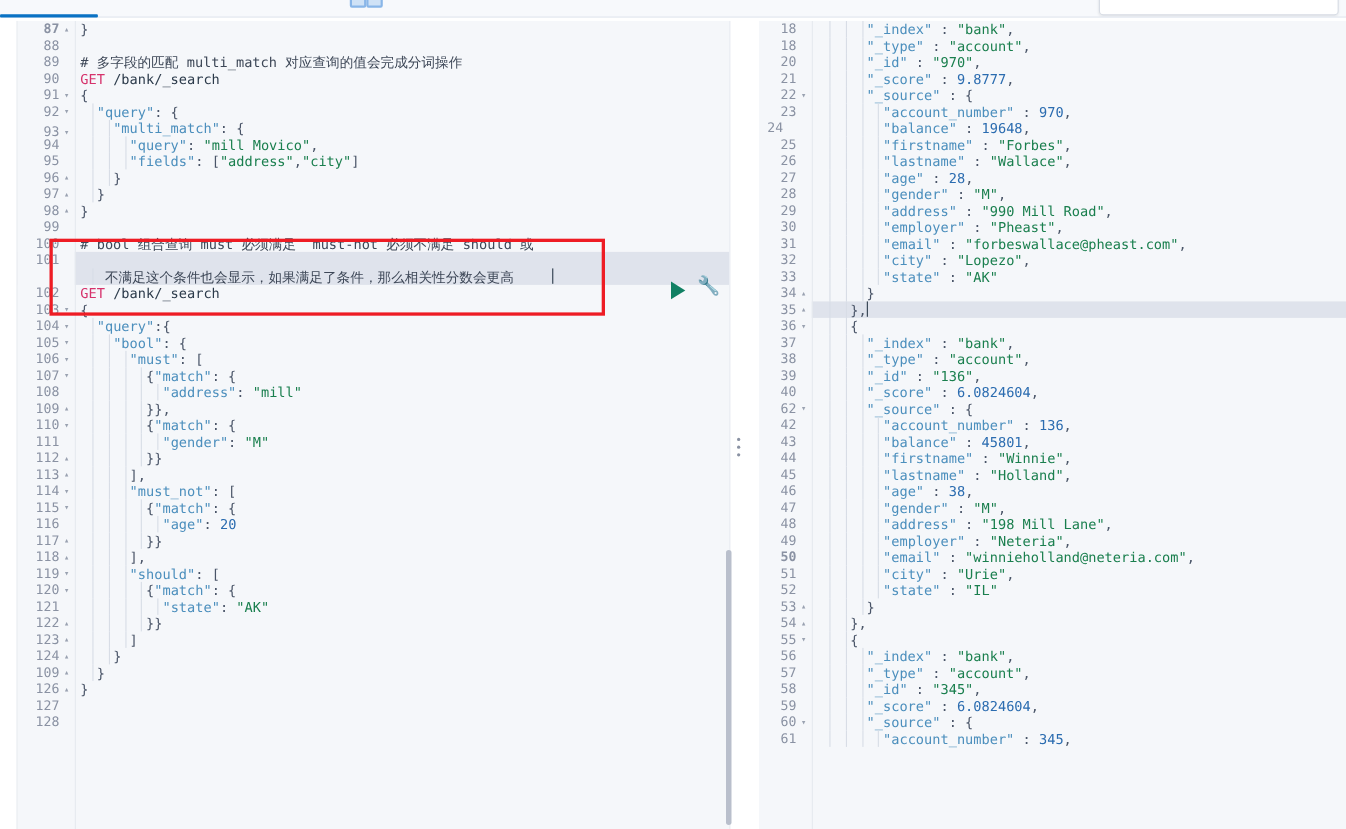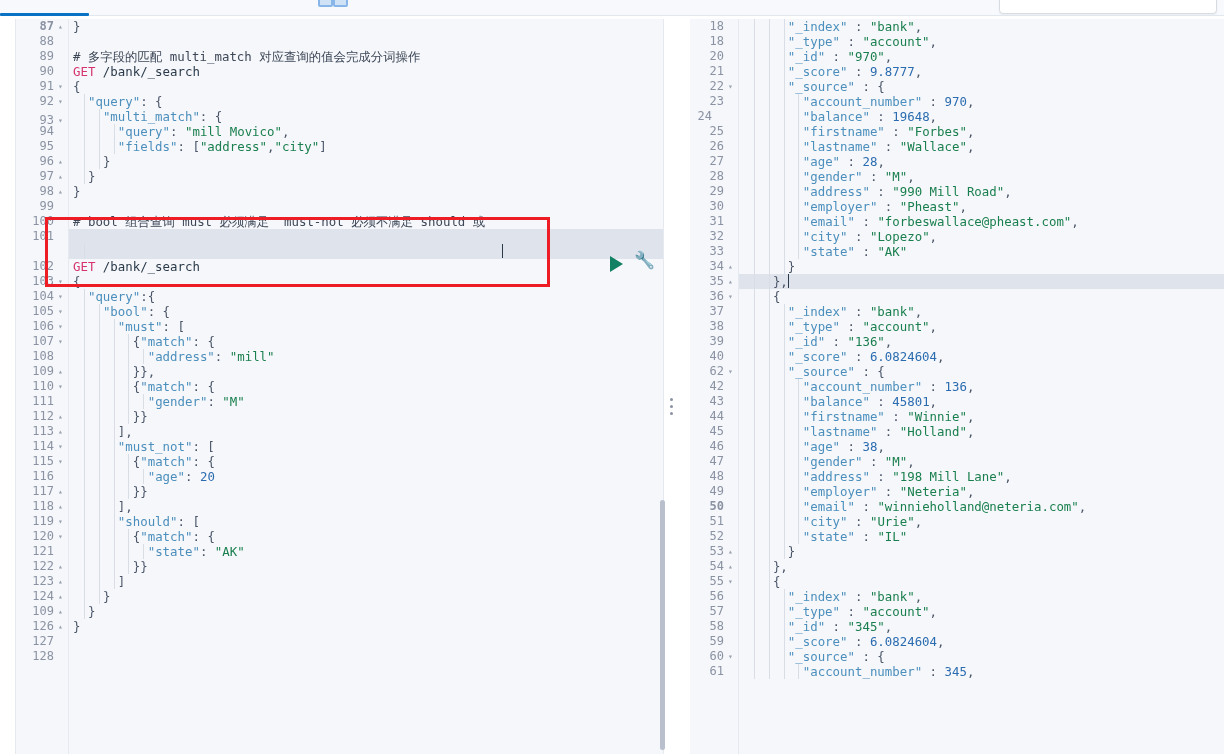--- a/index.html
+++ b/index.html
@@ -151,21 +151,21 @@
         <div class="row" style="position:absolute;top:60px;left:0;right:0;"><span class="txt" style="padding-left:4px;"><span class="k-punct">{</span></span></div>
         <div class="row" style="position:absolute;top:75px;left:0;right:0;"><div class="guide" style="left:15px;height:15px;"></div><span class="txt" style="padding-left:4px;"><span class="k-plain"> </span><span class="k-plain"> </span><span class="k-key">"query"</span><span class="k-punct">:</span><span class="k-plain"> </span><span class="k-punct">{</span></span></div>
         <div class="row" style="position:absolute;top:90px;left:0;right:0;"><div class="guide" style="left:15px;height:15px;"></div><div class="guide" style="left:30px;height:15px;"></div><span class="txt" style="padding-left:4px;"><span class="k-plain"> </span><span class="k-plain"> </span><span class="k-plain"> </span><span class="k-plain"> </span><span class="k-key">"multi_match"</span><span class="k-punct">:</span><span class="k-plain"> </span><span class="k-punct">{</span></span></div>
         <div class="row" style="position:absolute;top:105px;left:0;right:0;"><div class="guide" style="left:15px;height:15px;"></div><div class="guide" style="left:30px;height:15px;"></div><div class="guide" style="left:45px;height:15px;"></div><span class="txt" style="padding-left:4px;"><span class="k-plain"> </span><span class="k-plain"> </span><span class="k-plain"> </span><span class="k-plain"> </span><span class="k-plain"> </span><span class="k-plain"> </span><span class="k-key">"query"</span><span class="k-punct">:</span><span class="k-plain"> </span><span class="k-str">"mill Movico"</span><span class="k-punct">,</span></span></div>
         <div class="row" style="position:absolute;top:120px;left:0;right:0;"><div class="guide" style="left:15px;height:15px;"></div><div class="guide" style="left:30px;height:15px;"></div><div class="guide" style="left:45px;height:15px;"></div><span class="txt" style="padding-left:4px;"><span class="k-plain"> </span><span class="k-plain"> </span><span class="k-plain"> </span><span class="k-plain"> </span><span class="k-plain"> </span><span class="k-plain"> </span><span class="k-key">"fields"</span><span class="k-punct">:</span><span class="k-plain"> </span><span class="k-punct">[</span><span class="k-str">"address"</span><span class="k-punct">,</span><span class="k-str">"city"</span><span class="k-punct">]</span></span></div>
         <div class="row" style="position:absolute;top:135px;left:0;right:0;"><div class="guide" style="left:15px;height:15px;"></div><div class="guide" style="left:30px;height:15px;"></div><span class="txt" style="padding-left:4px;"><span class="k-plain"> </span><span class="k-plain"> </span><span class="k-plain"> </span><span class="k-plain"> </span><span class="k-punct">}</span></span></div>
         <div class="row" style="position:absolute;top:150px;left:0;right:0;"><div class="guide" style="left:15px;height:15px;"></div><span class="txt" style="padding-left:4px;"><span class="k-plain"> </span><span class="k-plain"> </span><span class="k-punct">}</span></span></div>
         <div class="row" style="position:absolute;top:165px;left:0;right:0;"><span class="txt" style="padding-left:4px;"><span class="k-punct">}</span></span></div>
         <div class="row" style="position:absolute;top:180px;left:0;right:0;"><span class="txt" style="padding-left:4px;"></span></div>
         <div class="row" style="position:absolute;top:195px;left:0;right:0;"><span class="txt" style="padding-left:4px;"><span class="k-cmt"># bool 组合查询 must 必须满足  must-not 必须不满足 should 或</span></span></div>
-        <div class="row" style="position:absolute;top:225px;left:0;right:0;"><div class="guide" style="left:15px;height:15px;"></div></div>
+        <div class="row" style="position:absolute;top:225px;left:0;right:0;"><div class="guide" style="left:15px;height:15px;"></div><span class="txt" style="padding-left:4px;"><span class="k-cmt">   不满足这个条件也会显示，如果满足了条件，那么相关性分数会更高</span></span></div>
         <div class="row" style="position:absolute;top:240px;left:0;right:0;"><span class="txt" style="padding-left:4px;"><span class="k-method">GET</span> <span class="k-url">/bank/_search</span></span></div>
         <div class="row" style="position:absolute;top:255px;left:0;right:0;"><span class="txt" style="padding-left:4px;"><span class="k-punct">{</span></span></div>
         <div class="row" style="position:absolute;top:270px;left:0;right:0;"><div class="guide" style="left:15px;height:15px;"></div><span class="txt" style="padding-left:4px;"><span class="k-plain"> </span><span class="k-plain"> </span><span class="k-key">"query"</span><span class="k-punct">:</span><span class="k-punct">{</span></span></div>
         <div class="row" style="position:absolute;top:285px;left:0;right:0;"><div class="guide" style="left:15px;height:15px;"></div><div class="guide" style="left:30px;height:15px;"></div><span class="txt" style="padding-left:4px;"><span class="k-plain"> </span><span class="k-plain"> </span><span class="k-plain"> </span><span class="k-plain"> </span><span class="k-key">"bool"</span><span class="k-punct">:</span><span class="k-plain"> </span><span class="k-punct">{</span></span></div>
         <div class="row" style="position:absolute;top:300px;left:0;right:0;"><div class="guide" style="left:15px;height:15px;"></div><div class="guide" style="left:30px;height:15px;"></div><div class="guide" style="left:45px;height:15px;"></div><span class="txt" style="padding-left:4px;"><span class="k-plain"> </span><span class="k-plain"> </span><span class="k-plain"> </span><span class="k-plain"> </span><span class="k-plain"> </span><span class="k-plain"> </span><span class="k-key">"must"</span><span class="k-punct">:</span><span class="k-plain"> </span><span class="k-punct">[</span></span></div>
         <div class="row" style="position:absolute;top:315px;left:0;right:0;"><div class="guide" style="left:15px;height:15px;"></div><div class="guide" style="left:30px;height:15px;"></div><div class="guide" style="left:45px;height:15px;"></div><div class="guide" style="left:59px;height:15px;"></div><span class="txt" style="padding-left:4px;"><span class="k-plain"> </span><span class="k-plain"> </span><span class="k-plain"> </span><span class="k-plain"> </span><span class="k-plain"> </span><span class="k-plain"> </span><span class="k-plain"> </span><span class="k-plain"> </span><span class="k-punct">{</span><span class="k-key">"match"</span><span class="k-punct">:</span><span class="k-plain"> </span><span class="k-punct">{</span></span></div>
         <div class="row" style="position:absolute;top:330px;left:0;right:0;"><div class="guide" style="left:15px;height:15px;"></div><div class="guide" style="left:30px;height:15px;"></div><div class="guide" style="left:45px;height:15px;"></div><div class="guide" style="left:59px;height:15px;"></div><div class="guide" style="left:74px;height:15px;"></div><span class="txt" style="padding-left:4px;"><span class="k-plain"> </span><span class="k-plain"> </span><span class="k-plain"> </span><span class="k-plain"> </span><span class="k-plain"> </span><span class="k-plain"> </span><span class="k-plain"> </span><span class="k-plain"> </span><span class="k-plain"> </span><span class="k-plain"> </span><span class="k-key">"address"</span><span class="k-punct">:</span><span class="k-plain"> </span><span class="k-str">"mill"</span></span></div>
         <div class="row" style="position:absolute;top:345px;left:0;right:0;"><div class="guide" style="left:15px;height:15px;"></div><div class="guide" style="left:30px;height:15px;"></div><div class="guide" style="left:45px;height:15px;"></div><div class="guide" style="left:59px;height:15px;"></div><span class="txt" style="padding-left:4px;"><span class="k-plain"> </span><span class="k-plain"> </span><span class="k-plain"> </span><span class="k-plain"> </span><span class="k-plain"> </span><span class="k-plain"> </span><span class="k-plain"> </span><span class="k-plain"> </span><span class="k-punct">}</span><span class="k-punct">}</span><span class="k-punct">,</span></span></div>
         <div class="row" style="position:absolute;top:360px;left:0;right:0;"><div class="guide" style="left:15px;height:15px;"></div><div class="guide" style="left:30px;height:15px;"></div><div class="guide" style="left:45px;height:15px;"></div><div class="guide" style="left:59px;height:15px;"></div><span class="txt" style="padding-left:4px;"><span class="k-plain"> </span><span class="k-plain"> </span><span class="k-plain"> </span><span class="k-plain"> </span><span class="k-plain"> </span><span class="k-plain"> </span><span class="k-plain"> </span><span class="k-plain"> </span><span class="k-punct">{</span><span class="k-key">"match"</span><span class="k-punct">:</span><span class="k-plain"> </span><span class="k-punct">{</span></span></div>
         <div class="row" style="position:absolute;top:375px;left:0;right:0;"><div class="guide" style="left:15px;height:15px;"></div><div class="guide" style="left:30px;height:15px;"></div><div class="guide" style="left:45px;height:15px;"></div><div class="guide" style="left:59px;height:15px;"></div><div class="guide" style="left:74px;height:15px;"></div><span class="txt" style="padding-left:4px;"><span class="k-plain"> </span><span class="k-plain"> </span><span class="k-plain"> </span><span class="k-plain"> </span><span class="k-plain"> </span><span class="k-plain"> </span><span class="k-plain"> </span><span class="k-plain"> </span><span class="k-plain"> </span><span class="k-plain"> </span><span class="k-key">"gender"</span><span class="k-punct">:</span><span class="k-plain"> </span><span class="k-str">"M"</span></span></div>

